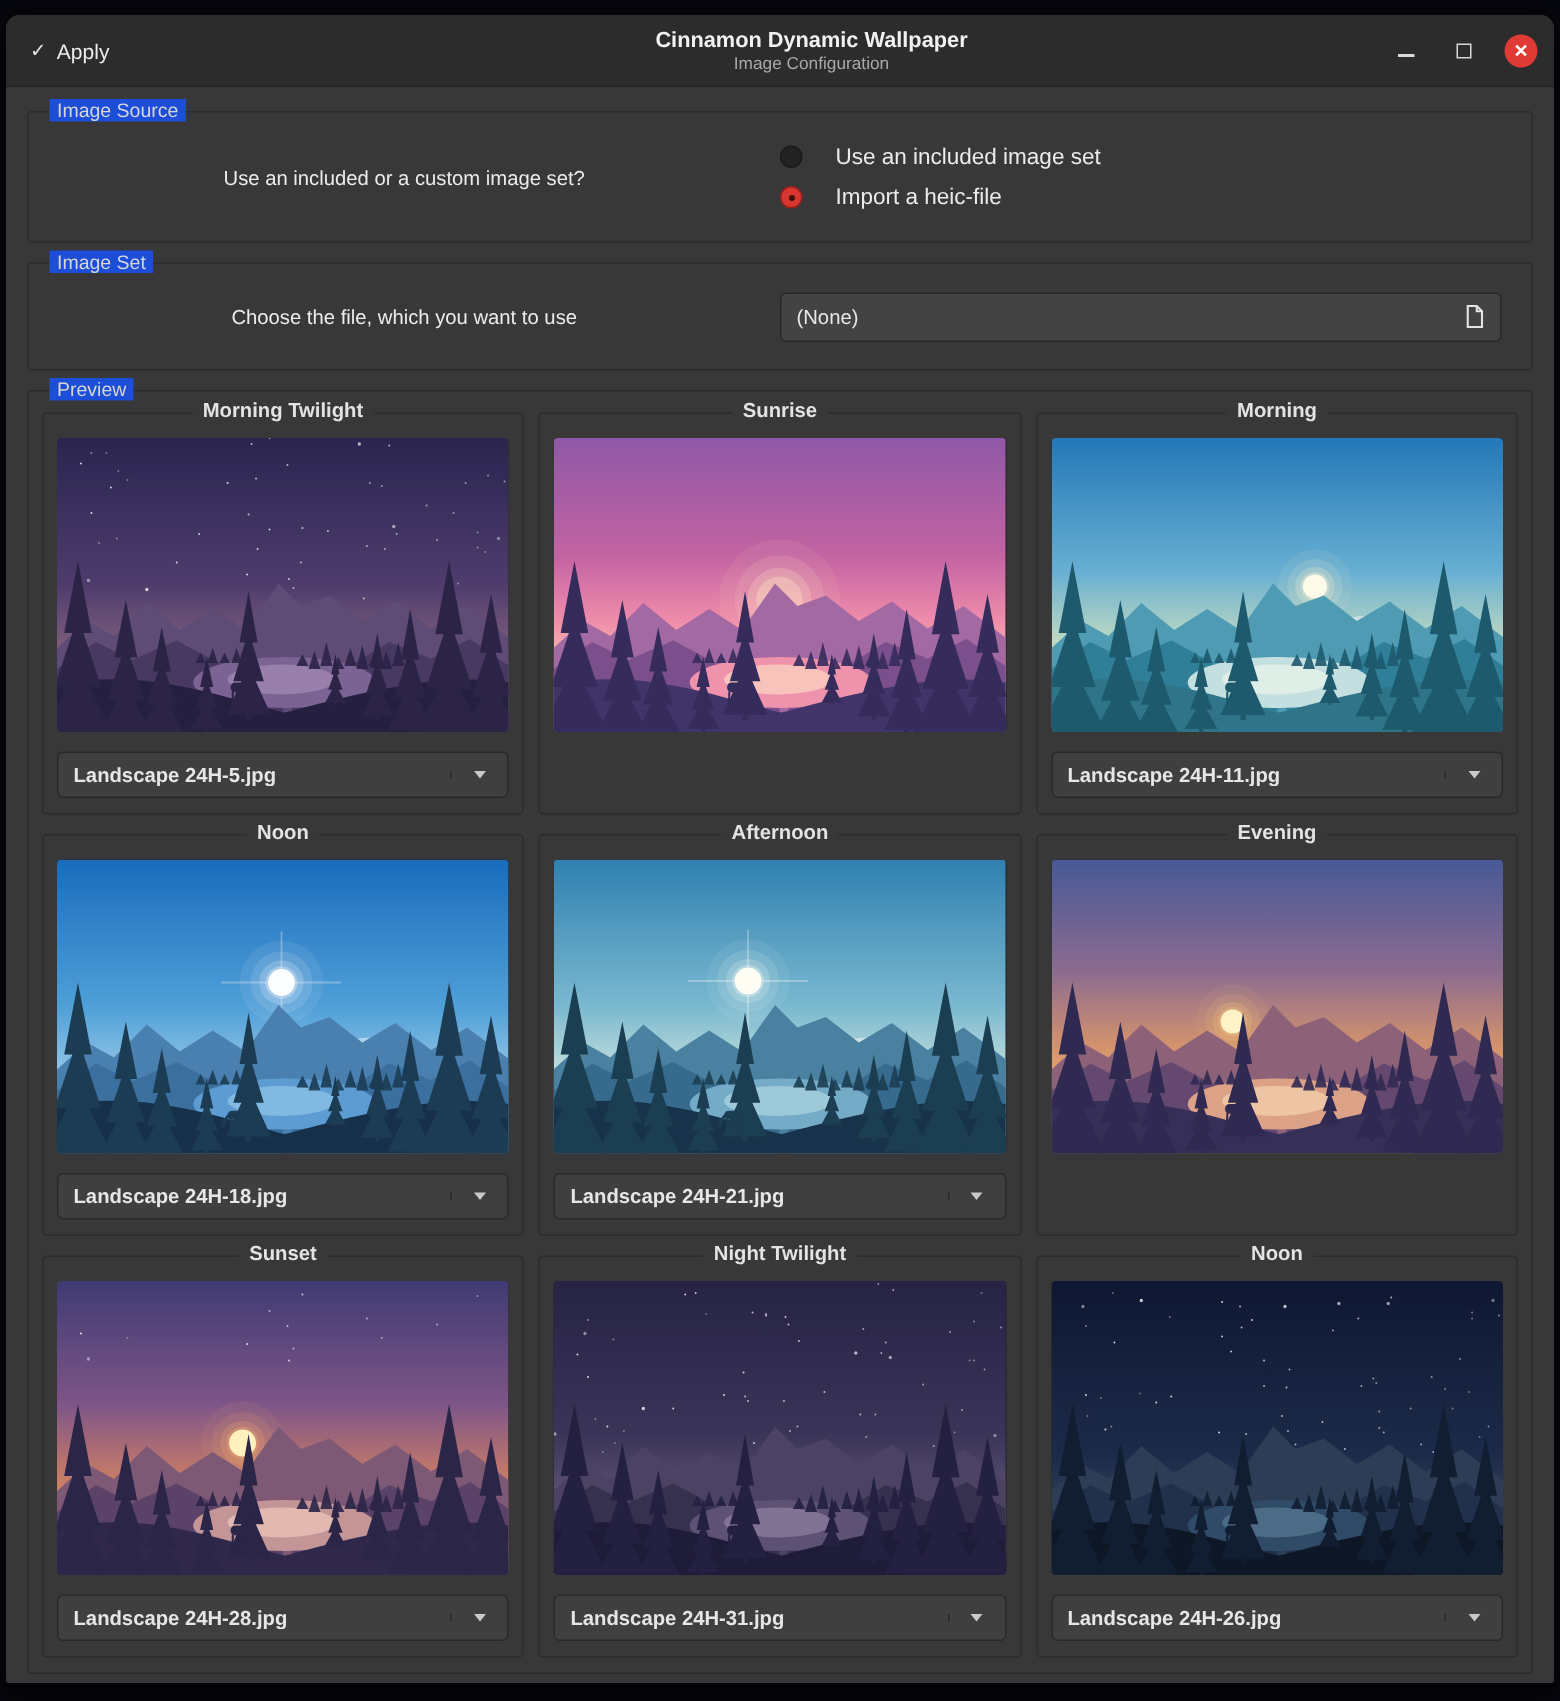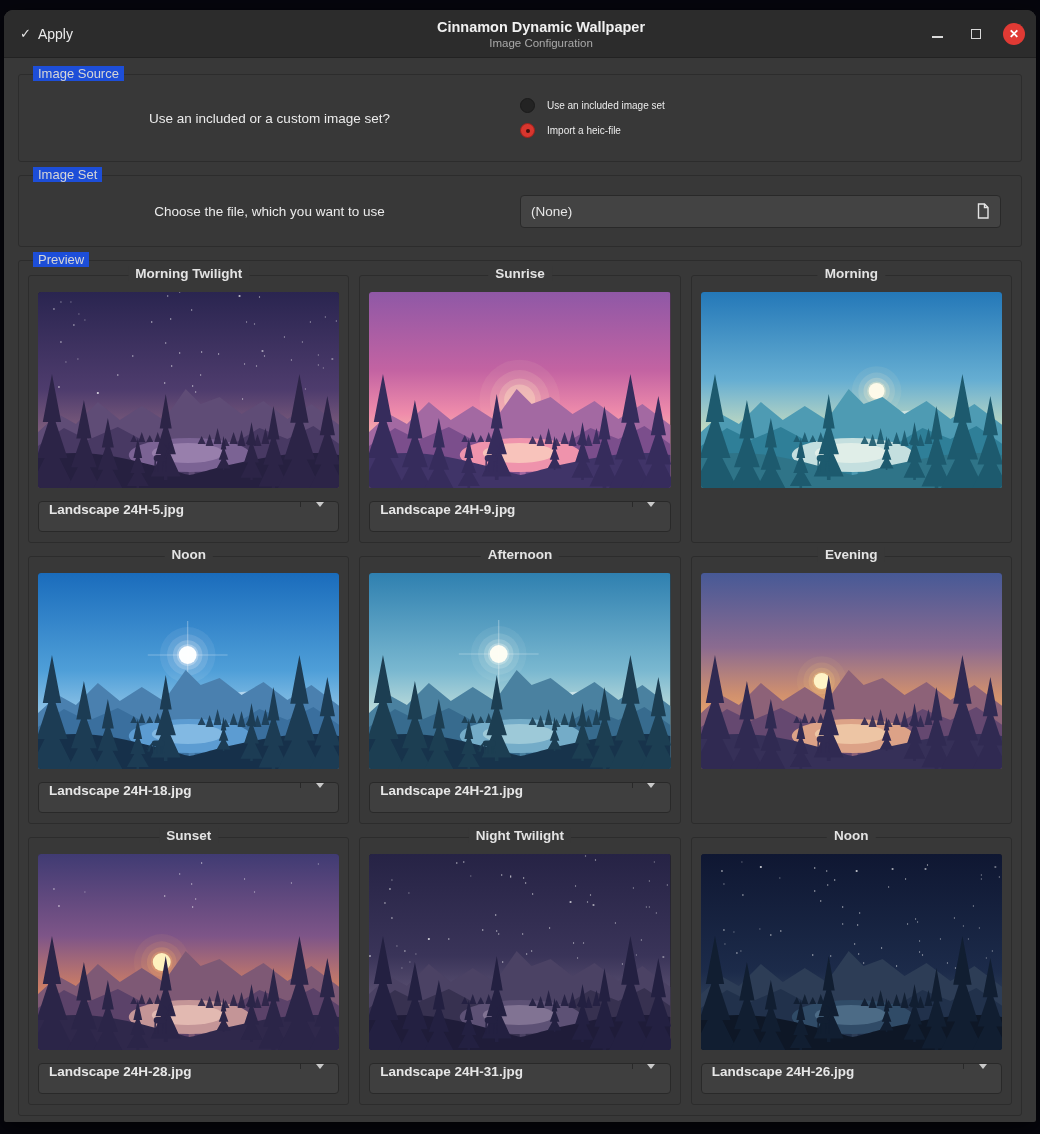--- a/index.html
+++ b/index.html
@@ -31,38 +31,38 @@
   .close-btn{background:#e03a34;border-radius:50%;width:22px;height:22px;}
   .close-glyph{color:#fff;font-size:12px;font-weight:bold;line-height:1;}
   
   .content{padding:16px 14px 0;}
   .frame{position:relative;border:1px solid #2c2c2c;border-radius:3px;margin-bottom:13px;}
   .frame-label{position:absolute;top:-9px;left:14px;background:#1d4ed8;
     padding:0 5px;font-size:13px;color:#d6d6d6;white-space:nowrap;}
   .src-grid{display:grid;grid-template-columns:1fr 1fr;min-height:86px;align-items:center;}
   .q-label{text-align:center;color:#ebebeb;font-size:13.5px;}
   .radios{display:flex;flex-direction:column;gap:10px;padding:15px 0;}
-  .radio-row{display:flex;align-items:center;gap:12px;color:#ebebeb;font-size:10px;cursor:default;}
+  .radio-row{display:flex;align-items:center;gap:22px;color:#ebebeb;font-size:15px;cursor:default;}
   .radio{width:15px;height:15px;border-radius:50%;background:#232323;border:1px solid #1a1a1a;
     box-sizing:border-box;position:relative;flex:0 0 auto;}
   .radio.checked{background:#d8362e;border-color:#9c211c;}
   .radio.checked::after{content:'';position:absolute;inset:4.5px;background:#43100d;border-radius:50%;}
   .set-grid{display:grid;grid-template-columns:1fr 1fr;min-height:70px;align-items:center;}
   .file-btn{margin-right:20px;height:33px;background:#434343;border:1px solid #292929;border-radius:4px;
     display:flex;align-items:center;padding:0 10px;color:#e6e6e6;font-size:13.5px;box-sizing:border-box;}
   .file-icon{margin-left:auto;display:flex;}
   
   .pgrid{display:grid;grid-template-columns:repeat(3,1fr);gap:13px 10px;padding:14px 9px 10px;font-weight:bold;}
   .card{border:1px solid #2c2c2c;border-radius:3px;padding:16px 9px 10px;position:relative;}
   .card-label{position:absolute;top:-10px;left:50%;transform:translateX(-50%);background:#383838;
     padding:0 7px;font-size:13.5px;color:#e3e3e3;white-space:nowrap;}
   .thumb{height:196px;border-radius:3px;overflow:hidden;background:#222;}
   .thumb svg{display:block;width:100%;height:100%;}
   .combo{margin-top:13px;height:31px;background:#3f3f3f;border:1px solid #292929;border-radius:4px;
-    display:flex;align-items:flex-start;box-sizing:border-box;}
+    display:flex;align-items:center;box-sizing:border-box;}
   .combo-text{flex:1;display:flex;align-items:center;padding:0 10px;font-size:13.5px;color:#e6e6e6;
     white-space:nowrap;overflow:hidden;}
   .combo-btn{width:37px;border-left:1px solid #292929;display:flex;align-items:center;justify-content:center;}
   .arrow{width:0;height:0;border-left:4.5px solid transparent;border-right:4.5px solid transparent;
     border-top:5.5px solid #c9c9c9;}
 </style>
 </head>
 <body>
 
 <div class="window">
@@ -255,26 +255,20 @@
                 <polygon points="262,82 271.2,130.8 265.7,130.8 277.6,167.4 269.4,167.4 285,199.1 264.8,199.1 264.8,204 259.2,204 259.2,199.1 239,199.1 254.6,167.4 246.4,167.4 258.3,130.8 252.8,130.8" fill="#362c5c"></polygon>
                 <polygon points="290,104 297.6,143.2 293,143.2 302.9,172.6 296.1,172.6 309,198.1 292.3,198.1 292.3,202 287.7,202 287.7,198.1 271,198.1 283.9,172.6 277.1,172.6 287,143.2 282.4,143.2" fill="#362c5c"></polygon>
                 <g transform="translate(123,180)" fill="#362c5c" stroke="#362c5c">
     <rect x="-7" y="-17" width="13" height="6.5" rx="3" stroke="none"></rect>
     <path d="M-5.5,-11 L-5.8,0 M-2.5,-11 L-2.5,0 M2.5,-11 L2.6,0 M5,-11 L5.3,0" stroke-width="1.4" fill="none"></path>
     <path d="M4.5,-14 L7.5,-22 L10.5,-22.6" stroke-width="2.1" fill="none"></path>
     <path d="M7.2,-22.5 l-2.6,-5 M7.6,-22.8 l0.4,-6.2 M7.8,-22.6 l2.6,-4.6 M4.9,-26.4 l-2,-1.8 M8,-28 l2,-2.4 M7.9,-25.6 l2.6,-1.6" stroke-width="0.85" fill="none"></path>
                 </g>
               </svg>
             </div>
-    <div class="combo">
-      <span class="combo-text">Landscape 24H-9.jpg</span>
-      <span class="combo-btn">
-        <span class="arrow"></span>
-      </span>
-    </div>
   </div>
 
   <div class="card">
     <span class="card-label">Morning</span>
     <div class="thumb">
               <svg viewBox="0 0 302 196" preserveAspectRatio="none" xmlns="http://www.w3.org/2000/svg">
                 <defs>
                   <linearGradient id="sky2" x1="0" y1="0" x2="0" y2="1">
                     <stop offset="0" stop-color="#2478b8"></stop>
                     <stop offset="0.45" stop-color="#66aed2"></stop>
@@ -311,20 +305,26 @@
                 <polygon points="262,82 271.2,130.8 265.7,130.8 277.6,167.4 269.4,167.4 285,199.1 264.8,199.1 264.8,204 259.2,204 259.2,199.1 239,199.1 254.6,167.4 246.4,167.4 258.3,130.8 252.8,130.8" fill="#1d5a6e"></polygon>
                 <polygon points="290,104 297.6,143.2 293,143.2 302.9,172.6 296.1,172.6 309,198.1 292.3,198.1 292.3,202 287.7,202 287.7,198.1 271,198.1 283.9,172.6 277.1,172.6 287,143.2 282.4,143.2" fill="#1d5a6e"></polygon>
                 <g transform="translate(123,180)" fill="#1d5a6e" stroke="#1d5a6e">
     <rect x="-7" y="-17" width="13" height="6.5" rx="3" stroke="none"></rect>
     <path d="M-5.5,-11 L-5.8,0 M-2.5,-11 L-2.5,0 M2.5,-11 L2.6,0 M5,-11 L5.3,0" stroke-width="1.4" fill="none"></path>
     <path d="M4.5,-14 L7.5,-22 L10.5,-22.6" stroke-width="2.1" fill="none"></path>
     <path d="M7.2,-22.5 l-2.6,-5 M7.6,-22.8 l0.4,-6.2 M7.8,-22.6 l2.6,-4.6 M4.9,-26.4 l-2,-1.8 M8,-28 l2,-2.4 M7.9,-25.6 l2.6,-1.6" stroke-width="0.85" fill="none"></path>
                 </g>
               </svg>
             </div>
+    <div class="combo">
+      <span class="combo-text">Landscape 24H-11.jpg</span>
+      <span class="combo-btn">
+        <span class="arrow"></span>
+      </span>
+    </div>
   </div>
 
   <div class="card">
     <span class="card-label">Noon</span>
     <div class="thumb">
               <svg viewBox="0 0 302 196" preserveAspectRatio="none" xmlns="http://www.w3.org/2000/svg">
                 <defs>
                   <linearGradient id="sky3" x1="0" y1="0" x2="0" y2="1">
                     <stop offset="0" stop-color="#1a6cbc"></stop>
                     <stop offset="0.5" stop-color="#4f9fd8"></stop>

